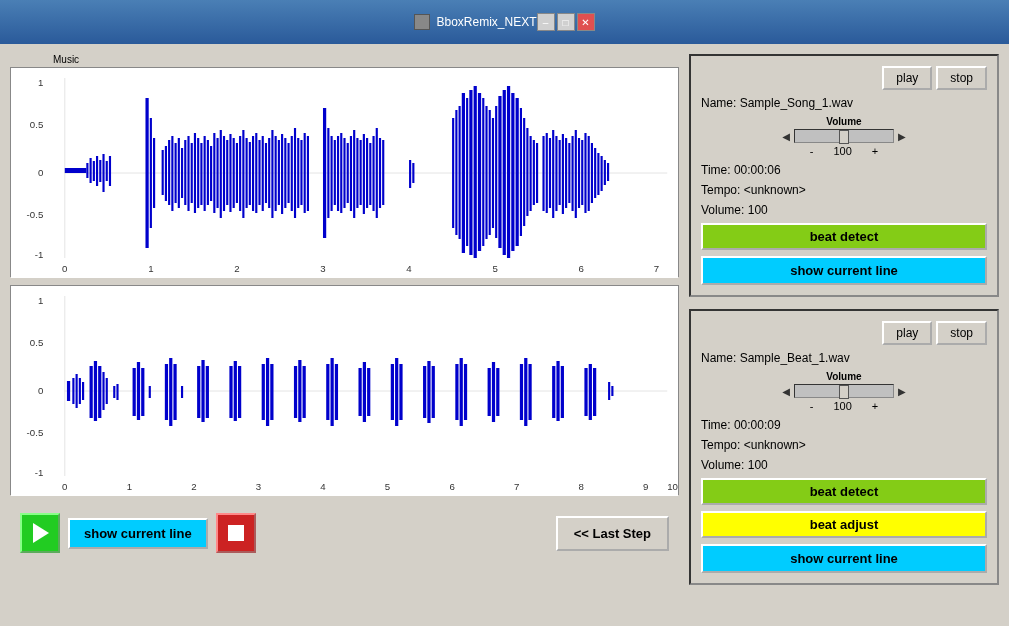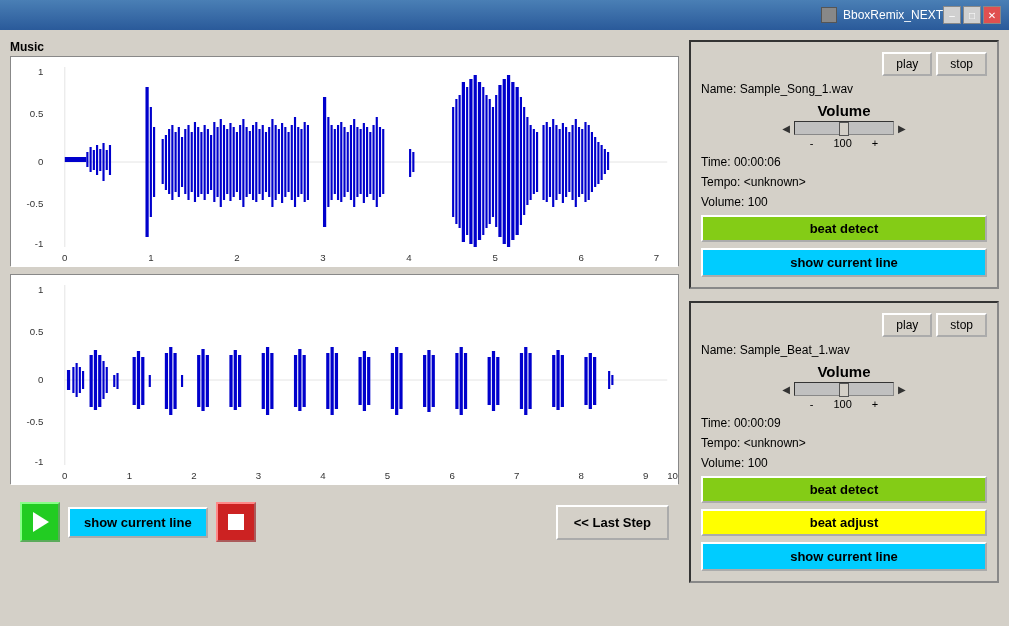--- a/index.html
+++ b/index.html
@@ -10,22 +10,22 @@
       width: 1009px;
       height: 626px;
       overflow: hidden;
     }
     .title-bar {
       background: linear-gradient(to bottom, #4a7fb5, #2a5a9a);
       color: white;
       padding: 4px 8px;
       display: flex;
       align-items: center;
-      justify-content: flex-end;
-      height: 30px;
+      justify-content: center;
+      height: 44px;
     }
     .title-bar-left {
       display: flex;
       align-items: center;
       gap: 6px;
     }
     .title-icon {
       width: 16px;
       height: 16px;
       background: #888;
@@ -54,24 +54,25 @@
       gap: 10px;
       height: 600px;
     }
     .left-panel {
       flex: 1;
       display: flex;
       flex-direction: column;
       gap: 8px;
     }
     .section-label {
-      font-size: 12px;
-      font-weight: bold;
+      font-size: 10px;
+      font-weight: normal;
       color: #000;
       margin-bottom: 2px;
+      margin-left: 43px;
     }
     .waveform-container {
       background: white;
       border: 1px solid #888;
       position: relative;
       height: 210px;
     }
     .right-panel {
       width: 310px;
       display: flex;
@@ -93,21 +94,21 @@
       font-size: 12px;
       text-align: right;
     }
     .volume-section {
       display: flex;
       flex-direction: column;
       align-items: center;
       gap: 2px;
     }
     .volume-label-text {
-      font-size: 15px;
+      font-size: 10px;
       font-weight: bold;
       text-align: right;
     }
     .volume-row {
       display: flex;
       align-items: center;
       gap: 4px;
     }
     .volume-slider-track {
       width: 100px;

